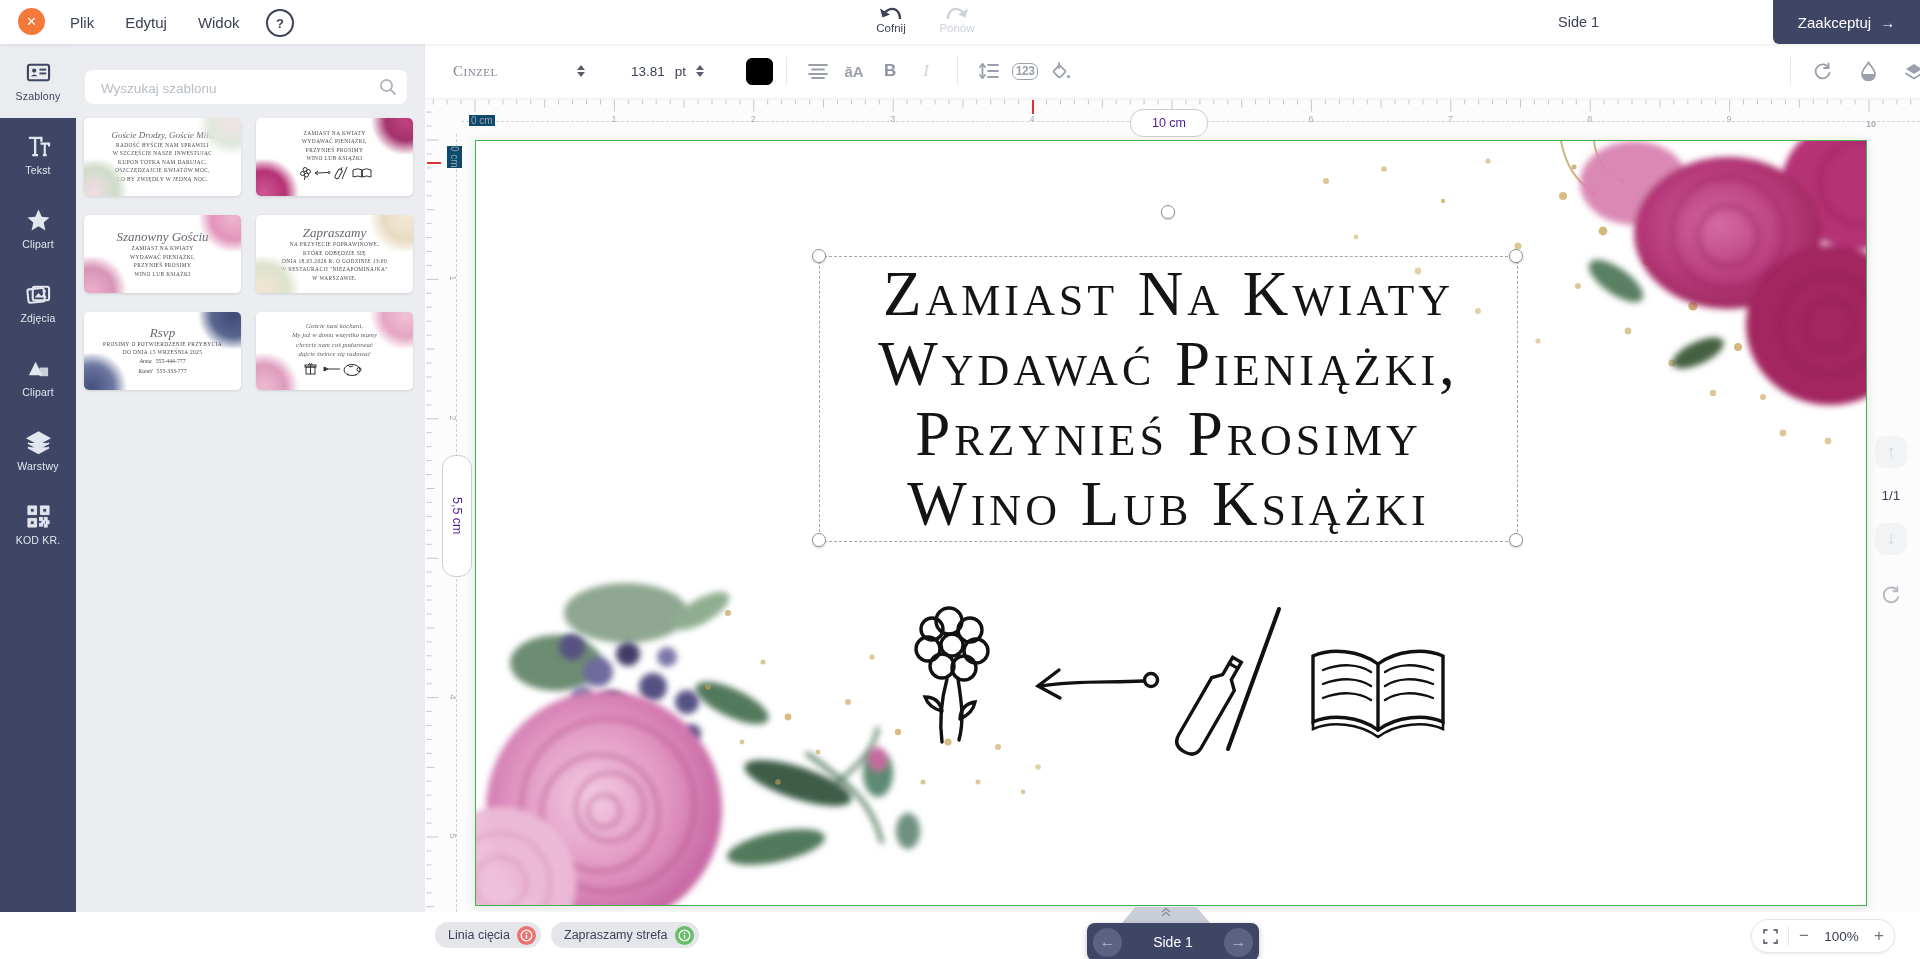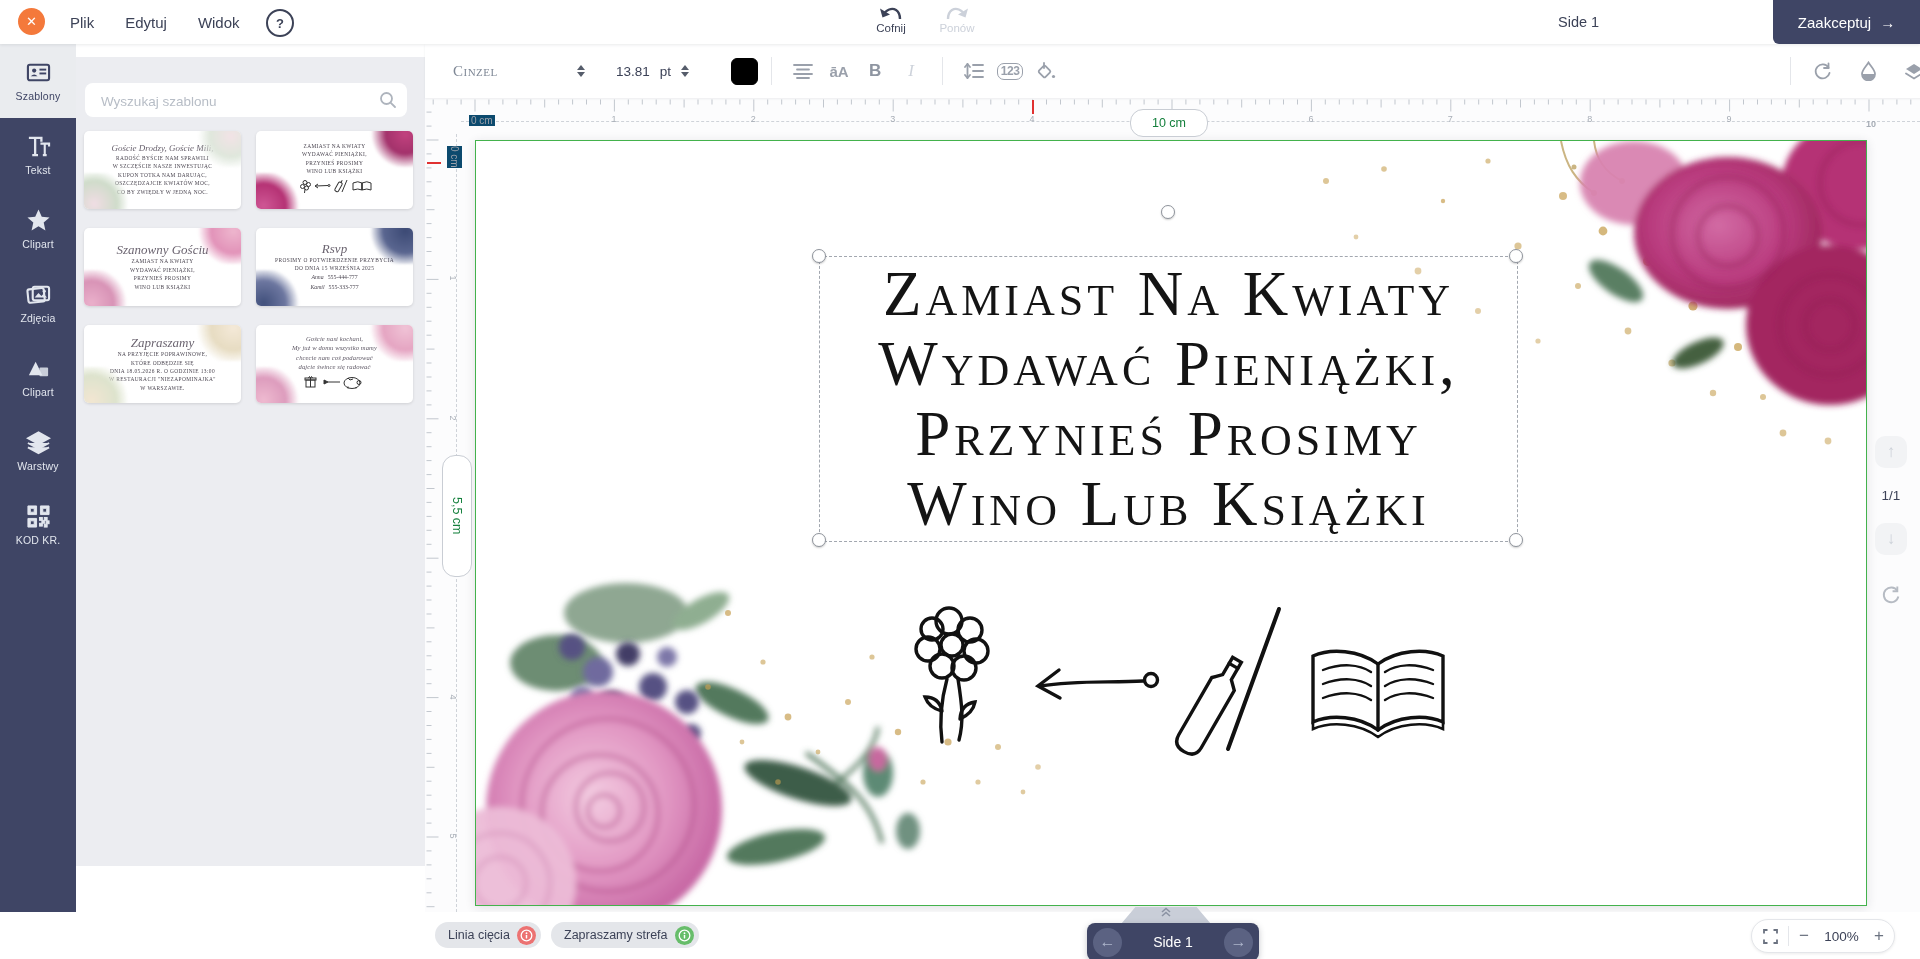--- a/index.html
+++ b/index.html
@@ -27,21 +27,21 @@
   .sidebar{position:absolute;left:0;top:44px;width:76px;height:915px;background:#3f4565;z-index:20;}
   .side-item{width:76px;height:74px;display:flex;flex-direction:column;align-items:center;justify-content:center;
              gap:5px;color:#e2e6ee;cursor:pointer;}
   .side-item .side-label{font-size:10.5px;letter-spacing:.2px;}
   .side-item svg{width:25px;height:25px;fill:currentColor;stroke:currentColor;}
   .side-item.active{background:#eaecef;color:#3f4565;}
   .info-btn{position:absolute;left:24px;bottom:11px;width:26px;height:26px;border-radius:50%;
             border:2px solid #b9bfce;color:#d7dce6;display:flex;align-items:center;justify-content:center;
             font-family:"Liberation Serif",serif;font-style:italic;font-size:14px;}
   
-  .panel{position:absolute;left:76px;top:44px;width:349px;height:809px;background:#ecedf1;z-index:10;margin-top:13px;}
+  .panel{position:absolute;left:76px;top:44px;width:349px;height:915px;background:#ecedf1;z-index:10;}
   .search-box{position:absolute;left:9px;top:26px;width:322px;height:34px;background:#fff;border-radius:8px;}
   .search-box input{position:absolute;left:14px;top:0;width:270px;height:34px;border:none;outline:none;
                     font-size:13.5px;color:#3c4257;background:transparent;font-family:"Liberation Sans",sans-serif;}
   .search-box input::placeholder{color:#b7bdc6;}
   .search-icon{position:absolute;right:10px;top:8px;}
   .thumb-grid{position:absolute;left:8px;top:74px;width:333px;display:grid;
               grid-template-columns:157px 157px;grid-auto-rows:78px;gap:19px 15px;}
   .thumb{position:relative;background:#fff;border-radius:5px;box-shadow:0 1px 3px rgba(0,0,0,.12);
          overflow:hidden;cursor:pointer;display:flex;flex-direction:column;align-items:center;justify-content:center;
          padding:4px 10px;box-sizing:border-box;text-align:center;}
@@ -67,38 +67,38 @@
   .v-f .tr{background:radial-gradient(circle at 70% 25%,#f0c3d6 0%,#e5a5c2 45%,transparent 72%);}
   .v-f .bl{background:radial-gradient(circle at 30% 75%,#eebad0 0%,#dd9cbd 45%,transparent 72%);}
   
   .toolbar{position:absolute;left:425px;top:44px;width:1581px;height:54px;background:#fff;z-index:15;
            display:flex;align-items:center;box-shadow:0 1px 2px rgba(40,45,60,.08);}
   .tb-font{margin-left:28px;width:132px;display:flex;justify-content:space-between;align-items:center;cursor:pointer;}
   .tb-font .fname{font-family:"Liberation Serif",serif;font-variant-caps:small-caps;font-size:15px;color:#7e8795;letter-spacing:.5px;}
   .updown{display:flex;flex-direction:column;gap:2px;align-items:center;}
   .updown i{width:0;height:0;border-left:4px solid transparent;border-right:4px solid transparent;}
   .updown i.up{border-bottom:5px solid #565d6b;} .updown i.dn{border-top:5px solid #565d6b;}
-  .tb-size{margin-left:31px;display:flex;align-items:center;gap:10px;font-size:13.5px;color:#3c4257;cursor:pointer;}
+  .tb-size{margin-left:46px;display:flex;align-items:center;gap:10px;font-size:13.5px;color:#3c4257;cursor:pointer;}
   .tb-swatch{margin-left:42px;width:25px;height:25px;border-radius:6px;background:#000;border:1px solid #000;cursor:pointer;}
   .tb-sep{width:1px;height:28px;background:#e4e6ea;margin:0 13px;}
   .tb-btn{width:36px;height:36px;display:flex;align-items:center;justify-content:center;color:#9aa0ab;cursor:pointer;
           font-size:17px;border-radius:6px;}
   .tb-btn.disabled{color:#ced3db;}
   .tb-btn svg{stroke:currentColor;fill:none;stroke-width:1.8;stroke-linecap:round;}
   .tb-spacer{flex:1;}
   .tb-right{display:flex;align-items:center;margin-right:28px;}
   .t123{font-size:12px;border:1.6px solid currentColor;border-radius:7px;padding:0 3px;line-height:15px;font-weight:bold;letter-spacing:-0.5px;}
   
   .workspace{position:absolute;left:425px;top:98px;width:1495px;height:814px;background:#fcfcfd;overflow:hidden;}
   .ruler-svg line{stroke:#c2c7ce;stroke-width:1;}
   .dash-h{position:absolute;left:36px;right:0;top:23px;border-top:1px dashed #cfd3d9;}
   .dash-v{position:absolute;top:36px;bottom:0;left:31px;border-left:1px dashed #cfd3d9;}
   .ruler-zero{position:absolute;font-size:10px;color:#9aa0aa;background:#0c4a6e;padding:0 2px;z-index:3;}
   .ruler-num{position:absolute;font-size:9px;color:#a7adb6;z-index:3;}
-  .ruler-pill{position:absolute;background:#fff;border:1px solid #c9cdd4;border-radius:13px;color:#15803d;
+  .ruler-pill{position:absolute;background:#fff;border:1px solid #c9cdd4;border-radius:13px;color:#4c1d95;
               font-size:12.5px;display:flex;align-items:center;justify-content:center;z-index:4;}
   .red-mark{position:absolute;background:#e03131;z-index:5;}
   
   .page{position:absolute;left:50px;top:42px;width:1390px;height:764px;background:#fff;
         border:1px solid #43b24c;box-shadow:0 2px 10px rgba(30,35,50,.12);overflow:hidden;}
   .sel-box{position:absolute;left:343px;top:115px;width:697px;height:284px;border:1px dashed #a2a7af;
            display:flex;flex-direction:column;align-items:center;justify-content:center;z-index:6;cursor:move;}
   .sel-box .line{font-family:"Liberation Serif",serif;font-variant-caps:small-caps;font-size:63px;line-height:70px;
                  letter-spacing:4px;color:#141414;white-space:nowrap;}
   .handle{position:absolute;width:12px;height:12px;border-radius:50%;background:#fff;border:1.5px solid #8f949c;
@@ -276,38 +276,38 @@
         </div>
         <div class="thumb v-c">
           <span class="deco tr"></span>
           <span class="deco bl"></span>
           <div class="t-head" style="font-size:13px">Szanowny Gościu</div>
           <div class="t-line">ZAMIAST NA KWIATY</div>
           <div class="t-line">WYDAWAĆ PIENIĄŻKI,</div>
           <div class="t-line">PRZYNIEŚ PROSIMY</div>
           <div class="t-line">WINO LUB KSIĄŻKI</div>
         </div>
-        <div class="thumb v-d">
-          <span class="deco tr"></span>
-          <span class="deco bl"></span>
-          <div class="t-head" style="font-size:13px">Rsvp</div>
-          <div class="t-line">PROSIMY O POTWIERDZENIE PRZYBYCIA</div>
-          <div class="t-line">DO DNIA 15 WRZEŚNIA 2025</div>
-          <div class="t-contact"><i>Anna</i>555-444-777</div>
-          <div class="t-contact"><i>Kamil</i>555-333-777</div>
-        </div>
         <div class="thumb v-e">
           <span class="deco tr"></span>
           <span class="deco bl"></span>
           <div class="t-head" style="font-size:13px">Zapraszamy</div>
           <div class="t-line">NA PRZYJĘCIE POPRAWINOWE,</div>
           <div class="t-line">KTÓRE ODBĘDZIE SIĘ</div>
           <div class="t-line">DNIA 18.05.2026 R. O GODZINIE 13:00</div>
           <div class="t-line">W RESTAURACJI "NIEZAPOMINAJKA"</div>
           <div class="t-line">W WARSZAWIE.</div>
+        </div>
+        <div class="thumb v-d">
+          <span class="deco tr"></span>
+          <span class="deco bl"></span>
+          <div class="t-head" style="font-size:13px">Rsvp</div>
+          <div class="t-line">PROSIMY O POTWIERDZENIE PRZYBYCIA</div>
+          <div class="t-line">DO DNIA 15 WRZEŚNIA 2025</div>
+          <div class="t-contact"><i>Anna</i>555-444-777</div>
+          <div class="t-contact"><i>Kamil</i>555-333-777</div>
         </div>
         <div class="thumb v-f">
           <span class="deco tr"></span>
           <span class="deco bl"></span>
           <div class="t-line script">Goście nasi kochani,</div>
           <div class="t-line script">My już w domu wszystko mamy</div>
           <div class="t-line script">chcecie nam coś podarować</div>
           <div class="t-line script">dajcie śwince się radować</div>
           <div class="t-icons"><svg width="66" height="16" viewBox="0 0 132 32" stroke="#333" fill="none" stroke-width="2">
     <rect x="8" y="12" width="18" height="14"></rect>

